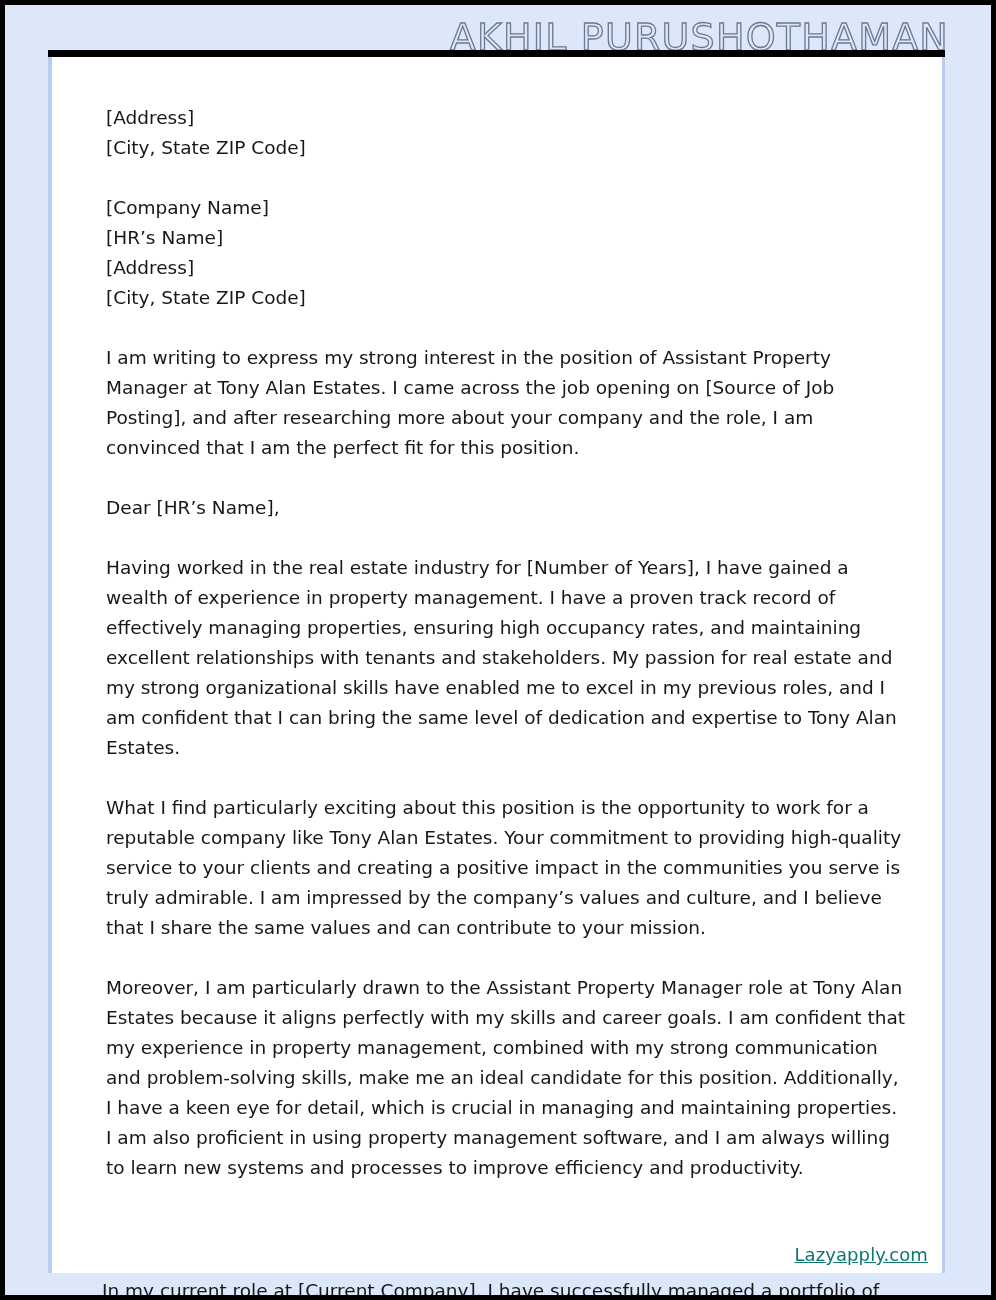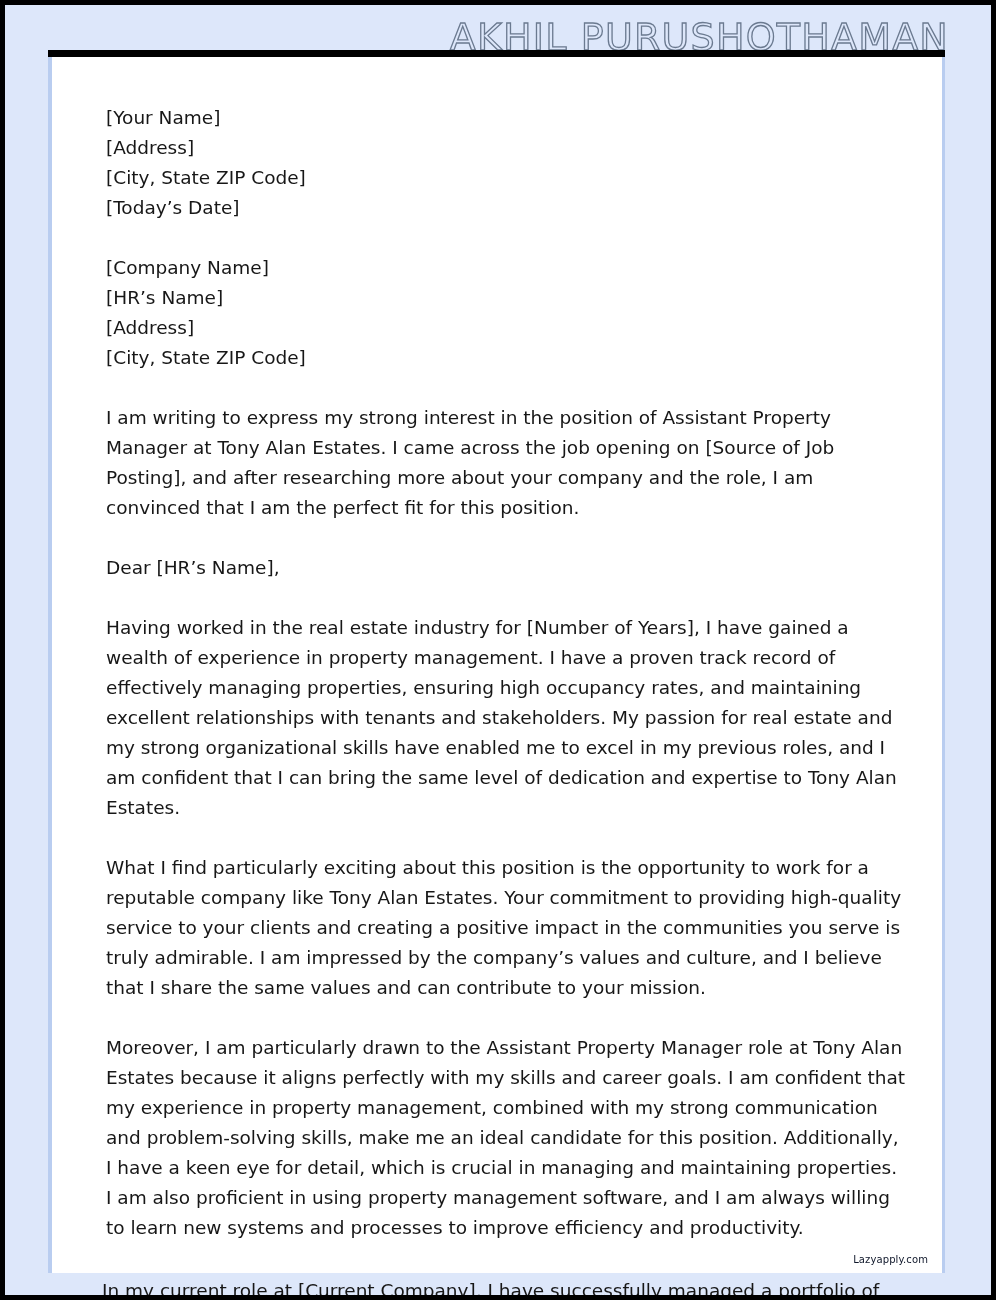--- a/index.html
+++ b/index.html
@@ -61,23 +61,24 @@
     font-size:18.5px;
     line-height:30px;
     font-weight:400;
   }
   .block { margin-bottom:30px; }
   .letter-para { margin-bottom:30px; text-align:left; }
   
   .watermark {
     position:absolute;
     right:14px; bottom:8px;
-    font-size:10px;
-    color:#0f172a;
+    font-size:18px;
+    color:#0f766e;
     letter-spacing:0.1px;
+    text-decoration:underline;
   }
   
   .overflow-line {
     position:absolute;
     left:97px; top:1271px;
     width:840px;
     color:#171717;
     font-size:18.5px;
     line-height:30px;
     white-space:nowrap;
@@ -89,24 +90,22 @@
 <div class="frame">
 
   <div class="header">AKHIL PURUSHOTHAMAN</div>
 
   <div class="top-rule"></div>
 
   <div class="page">
     <div class="page-inner">
 
       <div class="block">
-        <div class="letter-line">[Your Name]</div>
         <div class="letter-line">[Address]</div>
         <div class="letter-line">[City, State ZIP Code]</div>
-        <div class="letter-line">[Today’s Date]</div>
       </div>
 
       <div class="block">
         <div class="letter-line">[Company Name]</div>
         <div class="letter-line">[HR’s Name]</div>
         <div class="letter-line">[Address]</div>
         <div class="letter-line">[City, State ZIP Code]</div>
       </div>
 
       <div class="letter-para">I am writing to express my strong interest in the position of Assistant Property Manager at Tony Alan Estates. I came across the job opening on [Source of Job Posting], and after researching more about your company and the role, I am convinced that I am the perfect fit for this position.</div>

